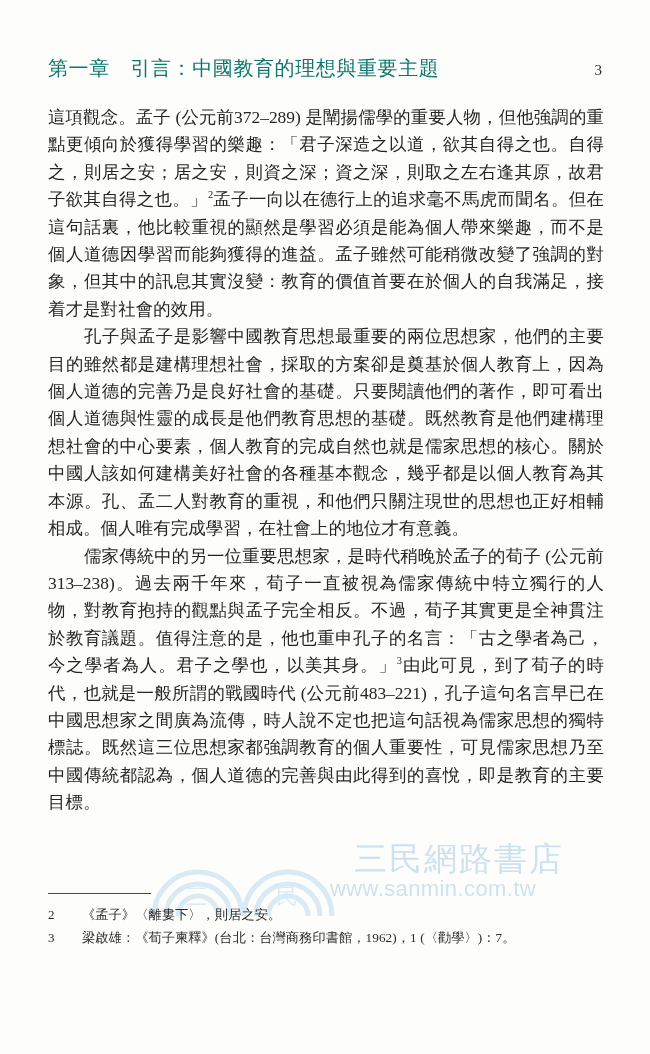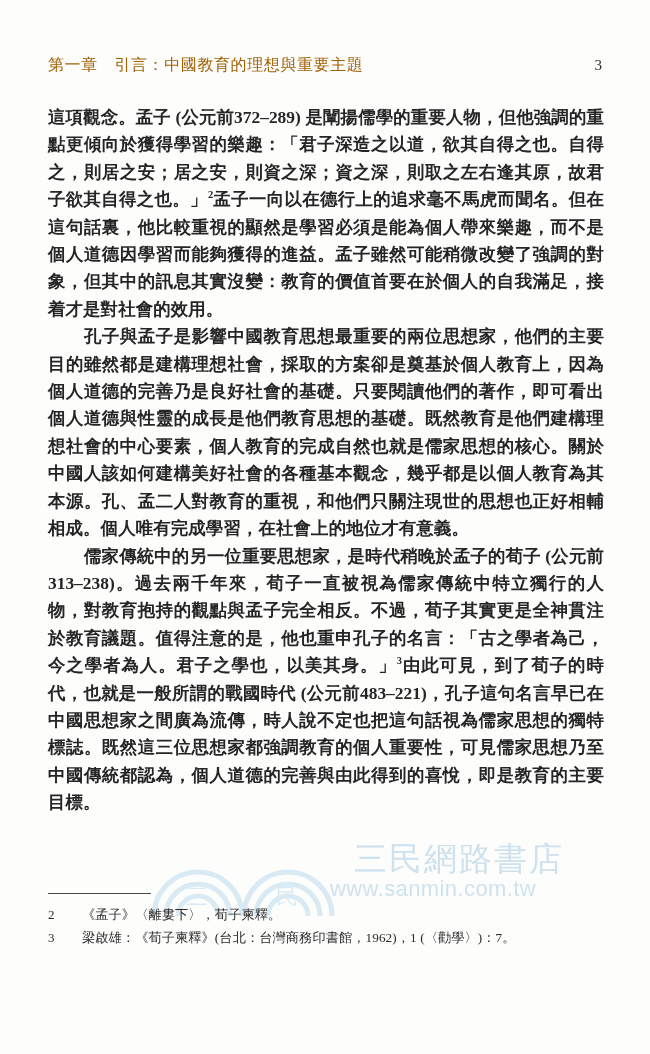--- a/index.html
+++ b/index.html
@@ -26,24 +26,24 @@
     left: 48px;
     top: 55px;
     width: 554px;
     height: 26px;
     display: flex;
     align-items: baseline;
     justify-content: space-between;
     color: #2b2b2b;
   }
   .running-head-title {
-    font-size: 16px;
+    font-size: 20px;
     letter-spacing: 0.6px;
     white-space: pre;
-    color: #a16207;
+    color: #0f766e;
   }
   .running-head-folio {
     font-size: 15px;
     color: #2e2e2e;
     font-family: "Liberation Serif", serif;
   }
 
   
   .body-block {
     position: absolute;
@@ -54,21 +54,20 @@
   .para {
     font-size: 17.4px;
     line-height: 27.4px;
     color: #252525;
     text-align: justify;
     text-justify: inter-character;
     margin: 0;
     letter-spacing: 0.15px;
     text-indent: 0;
     word-break: break-all;
-    font-weight: bold;
   }
   .para.indent {
     text-indent: 36px;
   }
   .fn-ref {
     font-size: 10.5px;
     vertical-align: super;
     line-height: 0;
     letter-spacing: 0;
     font-family: "Liberation Serif", serif;
@@ -189,21 +188,21 @@
     <div class="wm-text">
       <div class="wm-cn">三民網路書店</div>
       <div class="wm-url">www.sanmin.com.tw</div>
     </div>
   </div>
 
   <div class="footnote-area">
     <hr class="footnote-rule">
     <div class="footnote">
       <span class="footnote-num">2</span>
-      <span class="footnote-text">《孟子》〈離婁下〉，荀子柬釋。</span>
+      <span class="footnote-text">《孟子》〈離婁下〉，則居之安。</span>
     </div>
     <div class="footnote">
       <span class="footnote-num">3</span>
       <span class="footnote-text">梁啟雄：《荀子柬釋》(台北：台灣商務印書館，1962)，1 (〈勸學〉)：7。</span>
     </div>
   </div>
 
 </div>
 
 </body></html>

